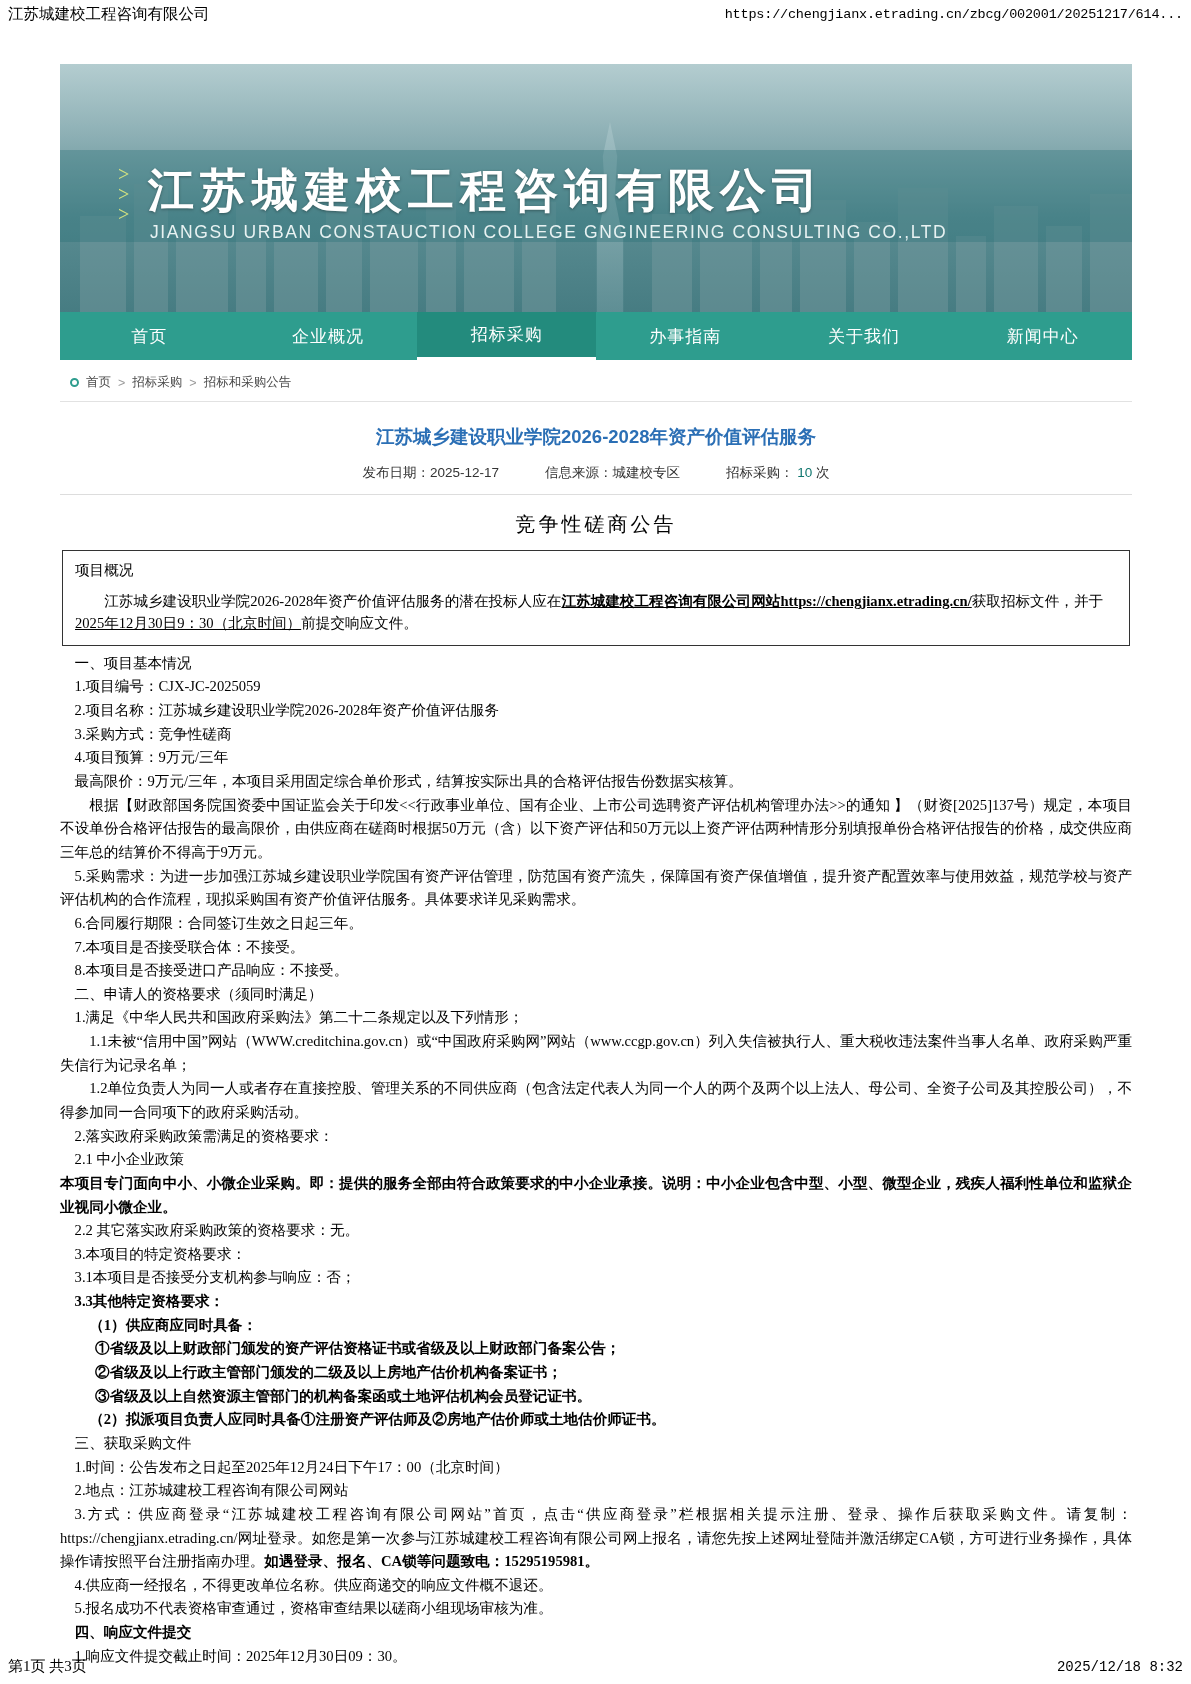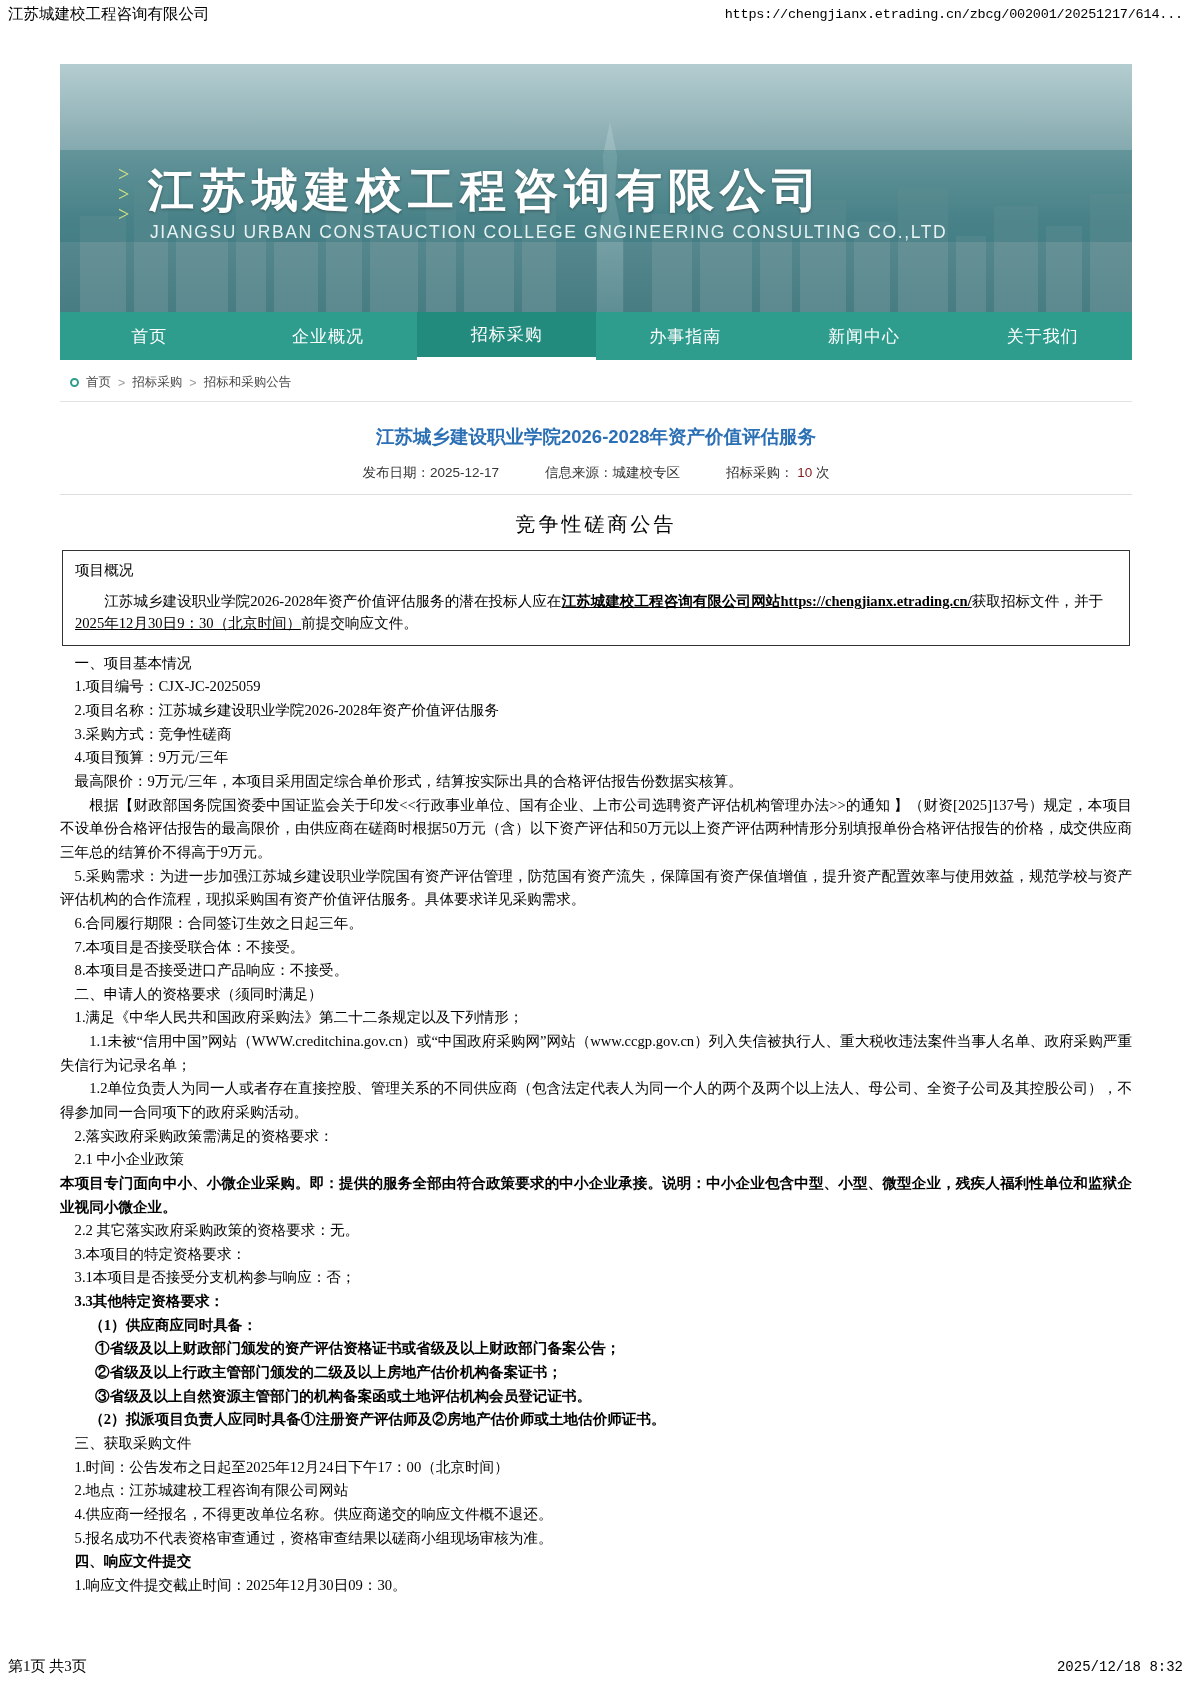--- a/index.html
+++ b/index.html
@@ -181,21 +181,21 @@
     display: flex;
     justify-content: center;
     gap: 46px;
     font-size: 13.5px;
     color: #333;
     margin-top: 15px;
     padding-bottom: 12px;
     border-bottom: 1px solid #dddddd;
     font-family: "Liberation Sans", sans-serif;
   }
-  .meta .count { color: #7f1d1d; }
+  .meta .count { color: #0f766e; }
 
   .doc-heading {
     text-align: center;
     font-size: 20px;
     letter-spacing: 3px;
     margin: 16px 0 12px 0;
     font-family: "Liberation Serif", serif;
   }
 
   .overview-box {
@@ -261,22 +261,22 @@
     </div>
     <div class="cn-title">江苏城建校工程咨询有限公司</div>
     <div class="en-title">JIANGSU URBAN CONSTAUCTION COLLEGE GNGINEERING CONSULTING CO.,LTD</div>
   </div>
 
   <div class="nav">
     <div class="item">首页</div>
     <div class="item">企业概况</div>
     <div class="item active">招标采购</div>
     <div class="item">办事指南</div>
+    <div class="item">关于我们</div>
     <div class="item">新闻中心</div>
-    <div class="item">关于我们</div>
   </div>
 
   <div class="crumb">
     <span class="dot"></span>
     <span>首页</span>
     <span class="sep">&gt;</span>
     <span>招标采购</span>
     <span class="sep">&gt;</span>
     <span>招标和采购公告</span>
   </div>
@@ -330,20 +330,21 @@
     <p class="i1 b">3.3其他特定资格要求：</p>
     <p class="i2 b">（1）供应商应同时具备：</p>
     <p class="i3 b">①省级及以上财政部门颁发的资产评估资格证书或省级及以上财政部门备案公告；</p>
     <p class="i3 b">②省级及以上行政主管部门颁发的二级及以上房地产估价机构备案证书；</p>
     <p class="i3 b">③省级及以上自然资源主管部门的机构备案函或土地评估机构会员登记证书。</p>
     <p class="i2 b">（2）拟派项目负责人应同时具备①注册资产评估师及②房地产估价师或土地估价师证书。</p>
 
     <p class="i1">三、获取采购文件</p>
     <p class="i1">1.时间：公告发布之日起至2025年12月24日下午17：00（北京时间）</p>
     <p class="i1">2.地点：江苏城建校工程咨询有限公司网站</p>
+    <p class="i1 just"><span>3.方式：供应商登录“江苏城建校工程咨询有限公司网站”首页，点击“供应商登录”栏根据相关提示注册、登录、操作后获取采购文件。请复制：https://chengjianx.etrading.cn/网址登录。如您是第一次参与江苏城建校工程咨询有限公司网上报名，请您先按上述网址登陆并激活绑定CA锁，方可进行业务操作，具体操作请按照平台注册指南办理。</span><span class="b">如遇登录、报名、CA锁等问题致电：15295195981。</span></p>
     <p class="i1 just">4.供应商一经报名，不得更改单位名称。供应商递交的响应文件概不退还。</p>
     <p class="i1 just">5.报名成功不代表资格审查通过，资格审查结果以磋商小组现场审核为准。</p>
 
     <p class="i1 b">四、响应文件提交</p>
     <p class="i1">1.响应文件提交截止时间：2025年12月30日09：30。</p>
   </div>
 
 </div>
 
 <div class="print-bar print-footer">

